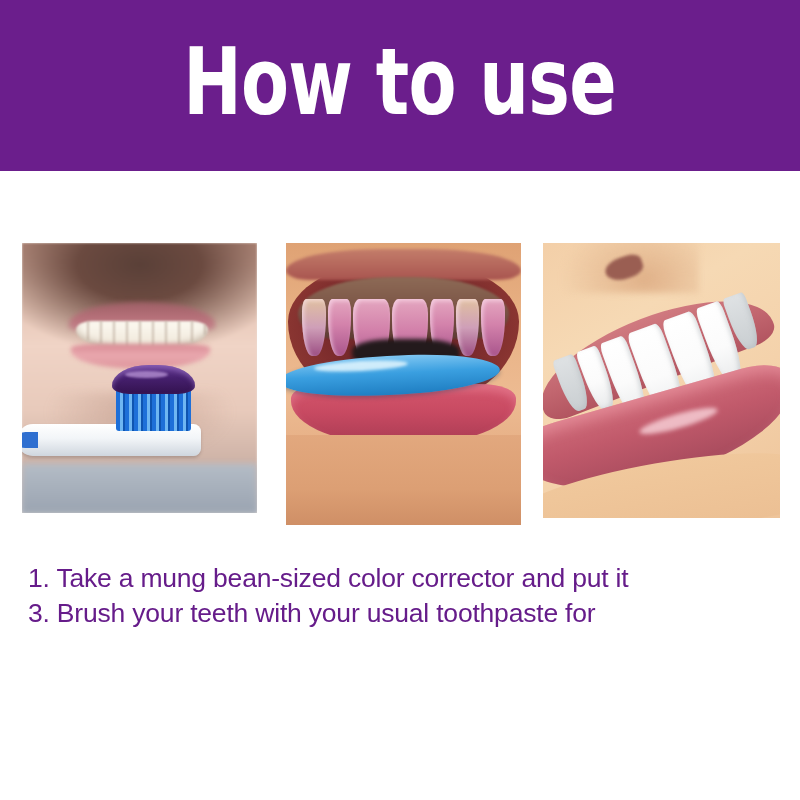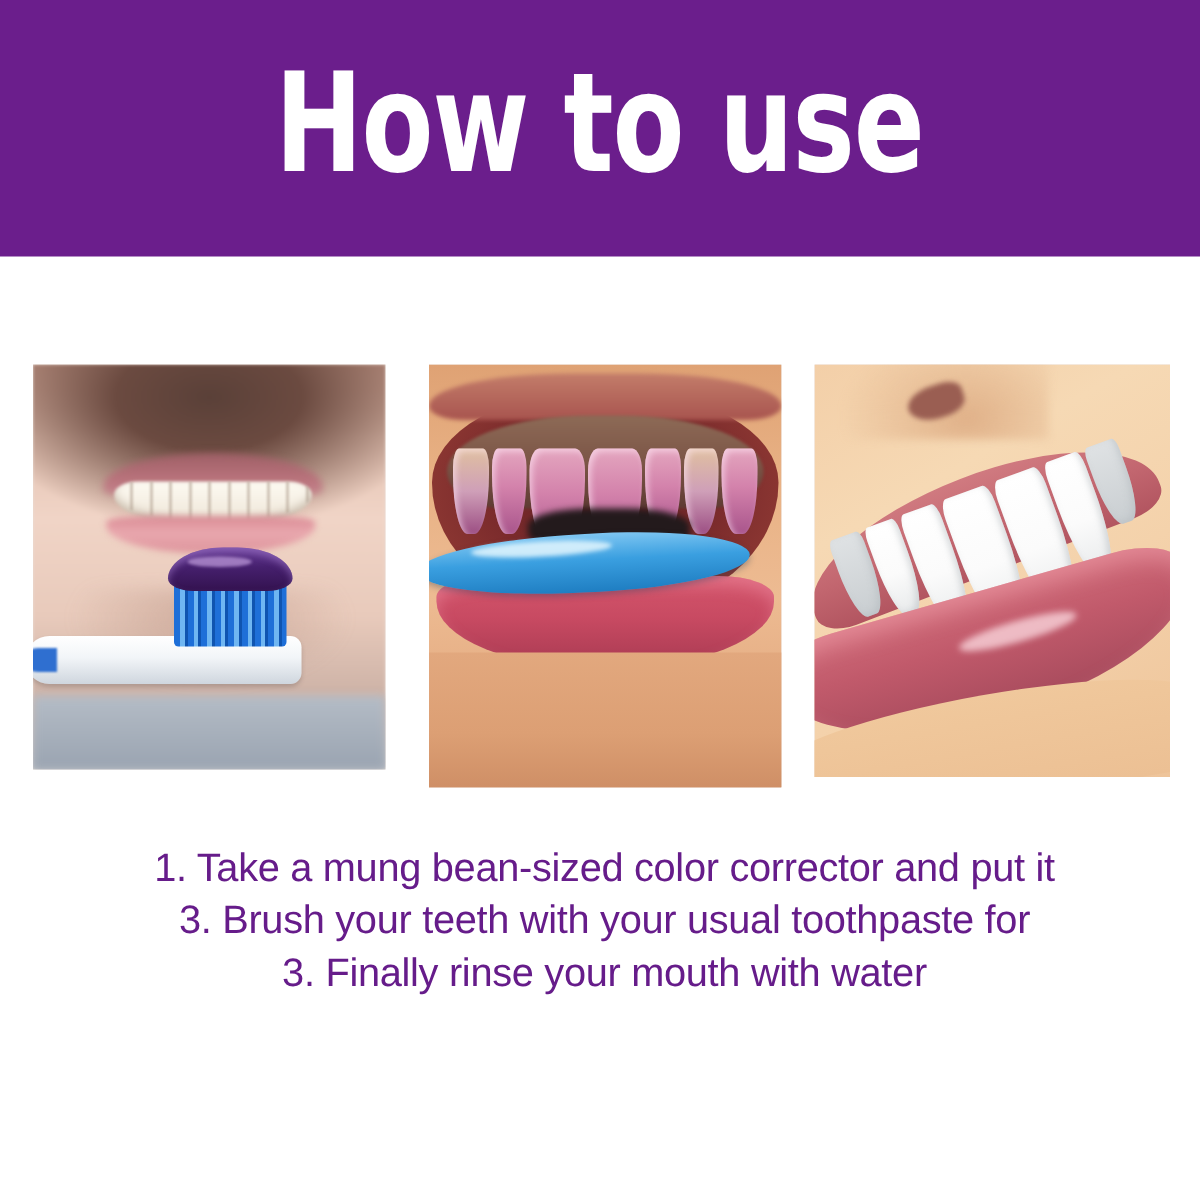--- a/index.html
+++ b/index.html
@@ -270,21 +270,20 @@
   .instructions {
     position: absolute;
     left: 28px;
     top: 561px;
     width: 750px;
     color: #661C8A;
     font-family: "Liberation Sans", sans-serif;
     font-size: 26.5px;
     line-height: 35px;
     letter-spacing: -0.2px;
-    text-align: center;
   }
   .instr-line { white-space: pre; }
 </style>
 </head>
 <body>
 
 <div class="banner">
   <div class="banner-title">How to use</div>
 </div>
 
@@ -349,14 +348,13 @@
       <div class="p3-lip-gloss"></div>
       <div class="p3-chin"></div>
     </div>
   </div>
 
 </div>
 
 <div class="instructions">
   <div class="instr-line">1. Take a mung bean-sized color corrector and put it</div>
   <div class="instr-line">3. Brush your teeth with your usual toothpaste for</div>
-  <div class="instr-line">3. Finally rinse your mouth with water</div>
 </div>
 
 </body></html>

